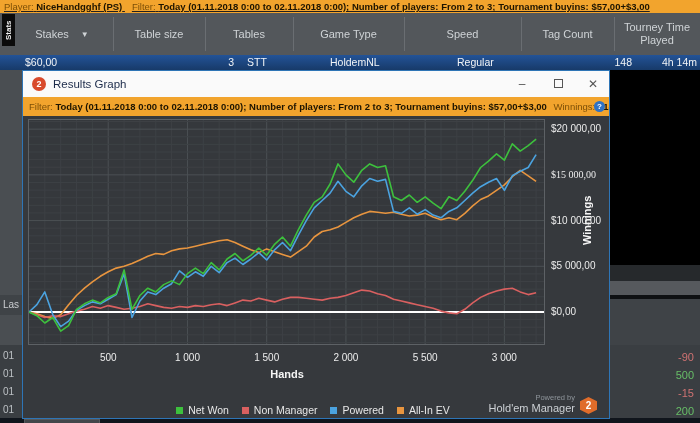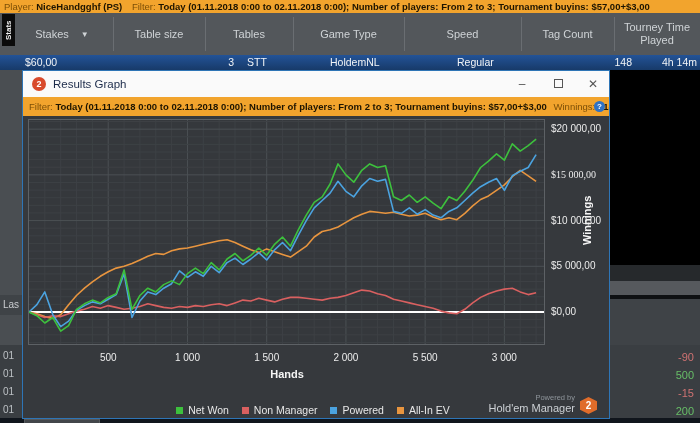--- a/index.html
+++ b/index.html
@@ -2,21 +2,21 @@
 <html><head>
 <meta charset="utf-8">
 <style>
   * { margin:0; padding:0; box-sizing:border-box; }
   html,body { background:#2a2d30; }
   body { font-family:"Liberation Sans", sans-serif; }
   #screen { position:relative; width:700px; height:423px; overflow:hidden; background:#4a4e52; }
 
   
   .top-bar { position:absolute; left:0; top:0; width:700px; height:13px; background:#f2a42d;
-             font-size:9.5px; line-height:13px; white-space:nowrap; overflow:hidden; padding-left:4px; color:#202020;}
+             font-size:9.5px; line-height:13px; white-space:nowrap; overflow:hidden; padding-left:4px; color:#202020;text-decoration:underline;}
   .lbl  { color:#7c4f07; }
   .bval { color:#1d1400; font-weight:bold; }
 
   
   .hdr-row { position:absolute; left:0; top:13px; width:700px; height:42px; background:#53575b; }
   .hdr-cell { position:absolute; top:13px; height:42px; display:flex; align-items:center; justify-content:center;
               color:#cfd3d6; font-size:11px; text-align:center; line-height:13px; }
   .hdr-sep { position:absolute; top:17px; height:34px; width:1px; background:#6a6e72; }
   .stats-tab { position:absolute; left:2px; top:14px; width:13px; height:32px; background:#0b0b0b;
                color:#f2f2f2; font-size:8px; font-weight:bold; display:flex; align-items:center; justify-content:center;

